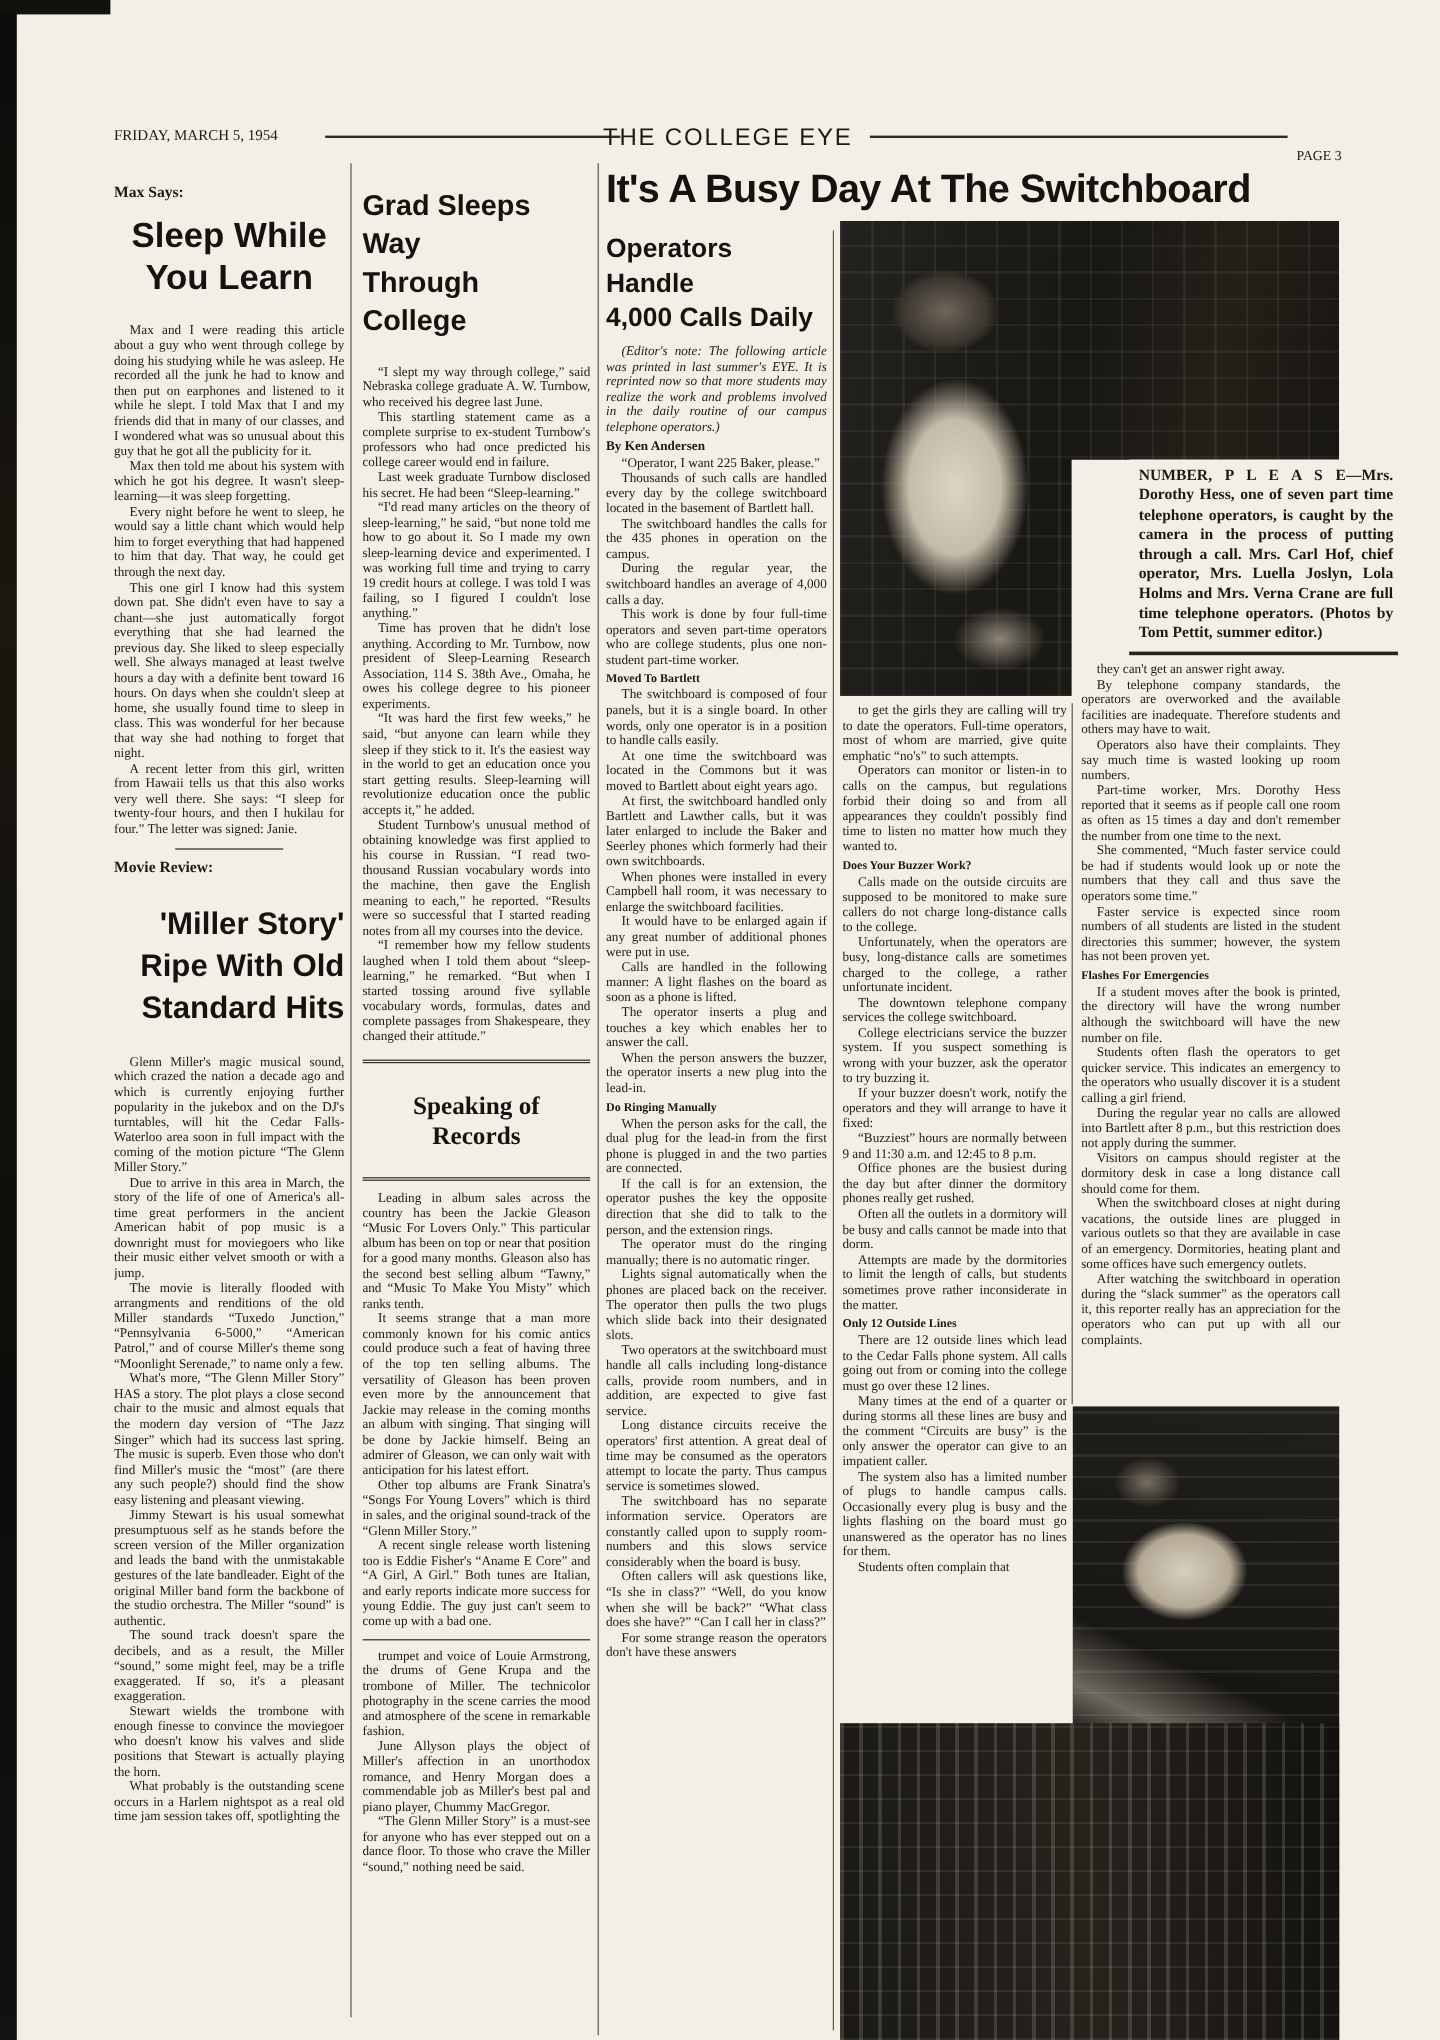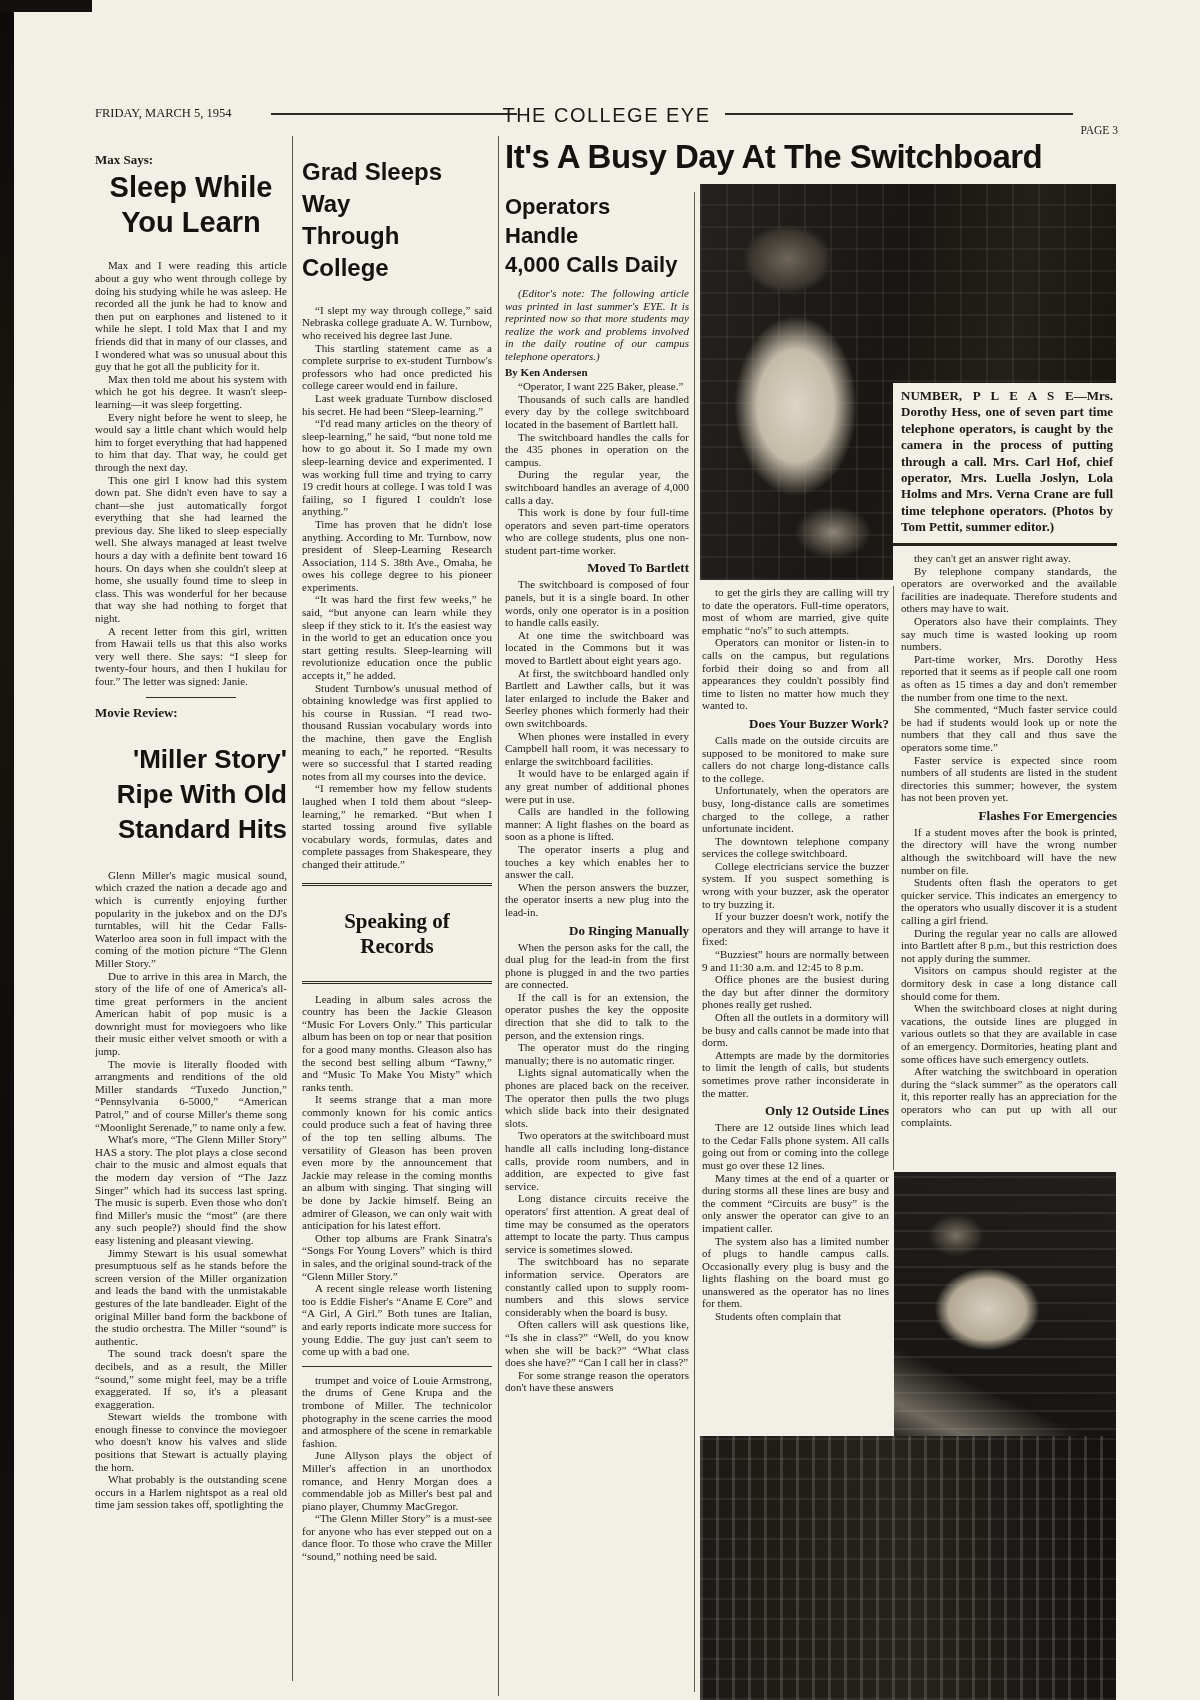--- a/index.html
+++ b/index.html
@@ -6,22 +6,22 @@
   .page{position:relative;width:1200px;height:1700px;background:#f2efe6;color:#1b1a15;
         font-family:"Liberation Serif",serif;overflow:hidden;}
   .abs{position:absolute;}
   .vrule{position:absolute;width:1px;background:#5c5749;}
   .sans{font-family:"Liberation Sans",sans-serif;}
   .headline{font-weight:bold;white-space:pre-line;color:#14130f;}
   .kicker{font-weight:bold;font-size:13px;}
   .body-text p{margin:0;text-indent:13px;text-align:justify;font-size:11px;line-height:12.6px;}
   .body-text p.ital{font-style:italic;}
   .body-text p.byline{font-weight:bold;text-indent:0;margin:3px 0 2px;}
-  .body-text h4.subhead{margin:4px 0 2px;font-size:13px;font-weight:bold;text-align:right;}
-  .h-sleep{font-size:29px;line-height:35px;text-align:center;margin-top:2px;}
+  .body-text h4.subhead{margin:4px 0 2px;font-size:10px;font-weight:bold;text-align:left;}
+  .h-sleep{font-size:29px;line-height:35px;text-align:center;margin-top:12px;}
   .h-miller{font-size:26px;line-height:35px;text-align:right;}
   .h-grad{font-size:24px;line-height:32px;}
   .h-main{font-size:33px;letter-spacing:-0.5px;}
   .h-ops{font-size:22px;line-height:29px;margin-bottom:8px;}
   .h-records{font-size:21px;text-align:center;}
   .records-box{border-top:3px double #2b2822;border-bottom:3px double #2b2822;
                padding:7px 0 6px;margin:12px 0 9px;}
   .art-divider{width:90px;border-top:1.5px solid #2e2b25;margin:9px auto 7px;}
   .col-divider{border-top:1.5px solid #2e2b25;margin:8px 0 7px;}
   .masthead-rule{position:absolute;height:2px;background:#2e2b26;top:9px;}
@@ -158,21 +158,21 @@
         <p>Two operators at the switchboard must handle all calls including long-distance calls, provide room numbers, and in addition, are expected to give fast service.</p>
         <p>Long distance circuits receive the operators' first attention. A great deal of time may be consumed as the operators attempt to locate the party. Thus campus service is sometimes slowed.</p>
         <p>The switchboard has no separate information service. Operators are constantly called upon to supply room-numbers and this slows service considerably when the board is busy.</p>
         <p>Often callers will ask questions like, “Is she in class?” “Well, do you know when she will be back?” “What class does she have?” “Can I call her in class?”</p>
         <p>For some strange reason the operators don't have these answers</p>
       </div>
   </section>
 
   <div class="photo" id="photoA" style="left:700px;top:184px;width:416px;height:396px;"></div>
 
-  <aside class="abs caption-box" style="left:893px;top:383px;width:212px;">
+  <aside class="abs caption-box" style="left:941px;top:383px;width:212px;">
     <span>NUMBER, P L E A S E—Mrs. Dorothy Hess, one of seven part time telephone operators, is caught by the camera in the process of putting through a call. Mrs. Carl Hof, chief operator, Mrs. Luella Joslyn, Lola Holms and Mrs. Verna Crane are full time telephone operators. (Photos by Tom Pettit, summer editor.)</span>
   </aside>
 
   <section class="abs body-text" style="left:702px;top:586px;width:187px;height:846px;overflow:hidden;">
       <p>to get the girls they are calling will try to date the operators. Full-time operators, most of whom are married, give quite emphatic “no's” to such attempts.</p>
       <p>Operators can monitor or listen-in to calls on the campus, but regulations forbid their doing so and from all appearances they couldn't possibly find time to listen no matter how much they wanted to.</p>
       <h4 class="subhead">Does Your Buzzer Work?</h4>
       <p>Calls made on the outside circuits are supposed to be monitored to make sure callers do not charge long-distance calls to the college.</p>
       <p>Unfortunately, when the operators are busy, long-distance calls are sometimes charged to the college, a rather unfortunate incident.</p>
       <p>The downtown telephone company services the college switchboard.</p>

